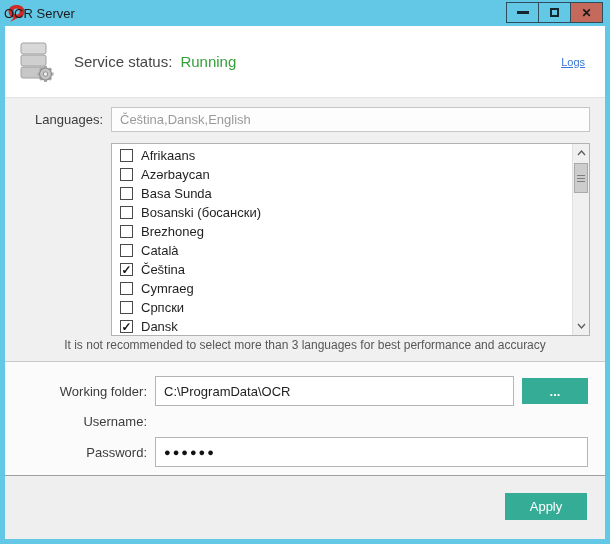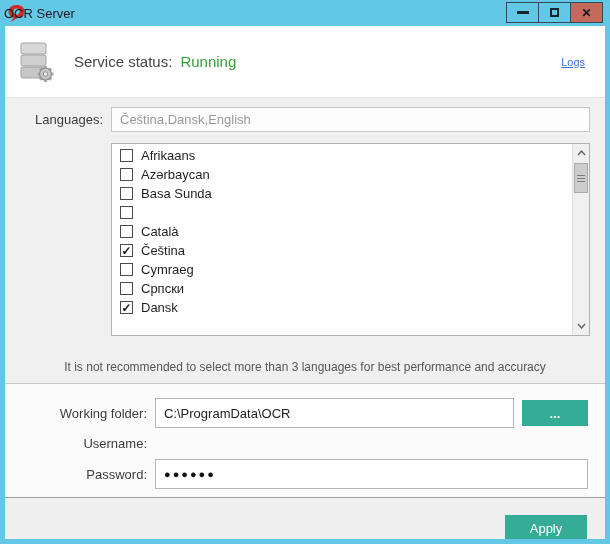--- a/index.html
+++ b/index.html
@@ -46,21 +46,21 @@
   .checkbox{width:13px;height:13px;flex:none;border:1px solid #4a4a4a;background:#fff;margin:0 8px 0 2px;
             display:flex;align-items:center;justify-content:center;font-size:12px;font-weight:bold;color:#111;line-height:1;}
   .lang-label{font-size:13px;color:#1f1f1f;white-space:nowrap;}
   
   .scrollbar{position:absolute;top:0;right:0;bottom:0;width:17px;background:#f0f0f0;border-left:1px solid #e0e0e0;}
   .scroll-arrow{position:absolute;left:0;width:16px;height:16px;display:flex;align-items:center;justify-content:center;cursor:pointer;}
   .scroll-arrow.up{top:1px;}
   .scroll-arrow.down{bottom:1px;}
   .scroll-thumb{position:absolute;left:1px;top:19px;width:14px;height:30px;background:#cdcdcd;border:1px solid #a9a9a9;display:flex;align-items:center;justify-content:center;cursor:pointer;}
   .gripper{width:8px;height:7px;background:repeating-linear-gradient(to bottom,#7d7d7d 0 1px,transparent 1px 3px);}
-  .lang-note{text-align:center;font-size:12px;color:#575757;margin-top:24px;}
+  .lang-note{text-align:center;font-size:12px;color:#575757;margin-top:2px;}
 
   
   .form-section{flex:none;background:#fbfbfb;padding-top:14px;border-bottom:1px solid #9f9f9f;padding-left:36px;}
   .form-row{display:flex;align-items:center;margin:0 17px 8px 0;}
   .form-label{width:106px;flex:none;text-align:right;margin-right:8px;font-size:13px;color:#3c3c3c;}
   .text-field{height:30px;border:1px solid #b5b5b5;background:#fff;color:#222;font-size:13px;padding:0 8px;font-family:"Liberation Sans",sans-serif;outline:none;}
   .wf-field{flex:1;}
   .browse-btn{width:66px;height:26px;margin-left:8px;flex:none;font-weight:bold;}
   .full-field{flex:1;}
   .pw-field{font-size:11px;font-weight:bold;letter-spacing:2px;color:#111;}
@@ -134,20 +134,25 @@
             <div class="lang-item">
               <span class="checkbox"></span>
               <span class="lang-label">Azərbaycan</span>
             </div>
             <div class="lang-item">
               <span class="checkbox"></span>
               <span class="lang-label">Basa Sunda</span>
             </div>
             <div class="lang-item">
               <span class="checkbox"></span>
+              <span class="lang-label">Bosanski (босански)</span>
+            </div>
+            <div class="lang-item">
+              <span class="checkbox"></span>
+              <span class="lang-label">Brezhoneg</span>
             </div>
             <div class="lang-item">
               <span class="checkbox"></span>
               <span class="lang-label">Català</span>
             </div>
             <div class="lang-item">
               <span class="checkbox">✓</span>
               <span class="lang-label">Čeština</span>
             </div>
             <div class="lang-item">

